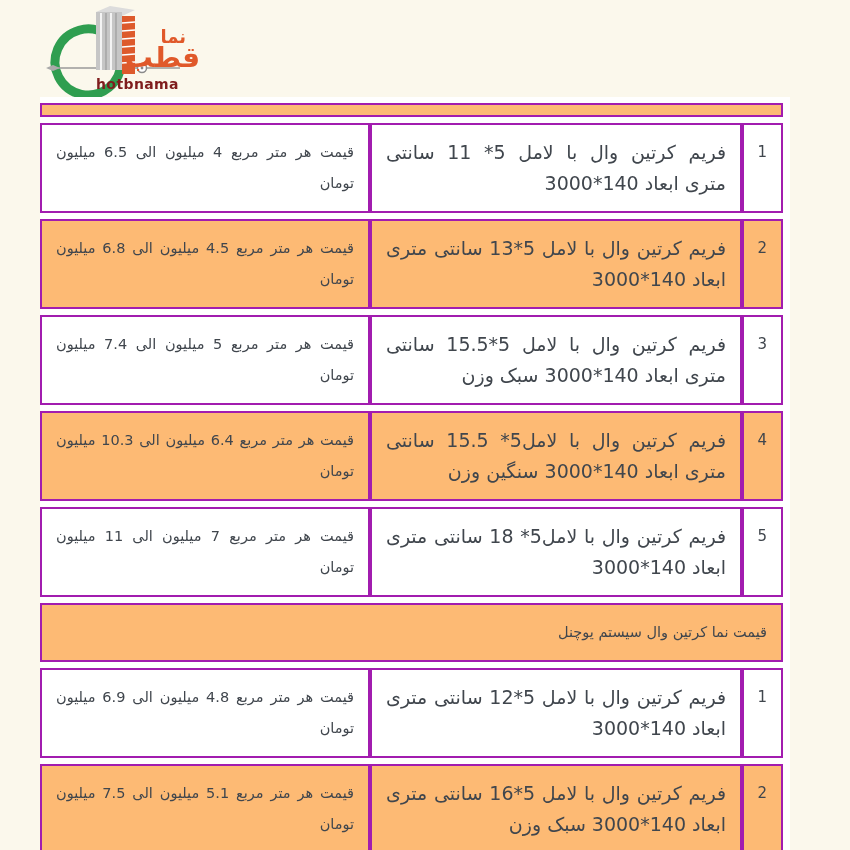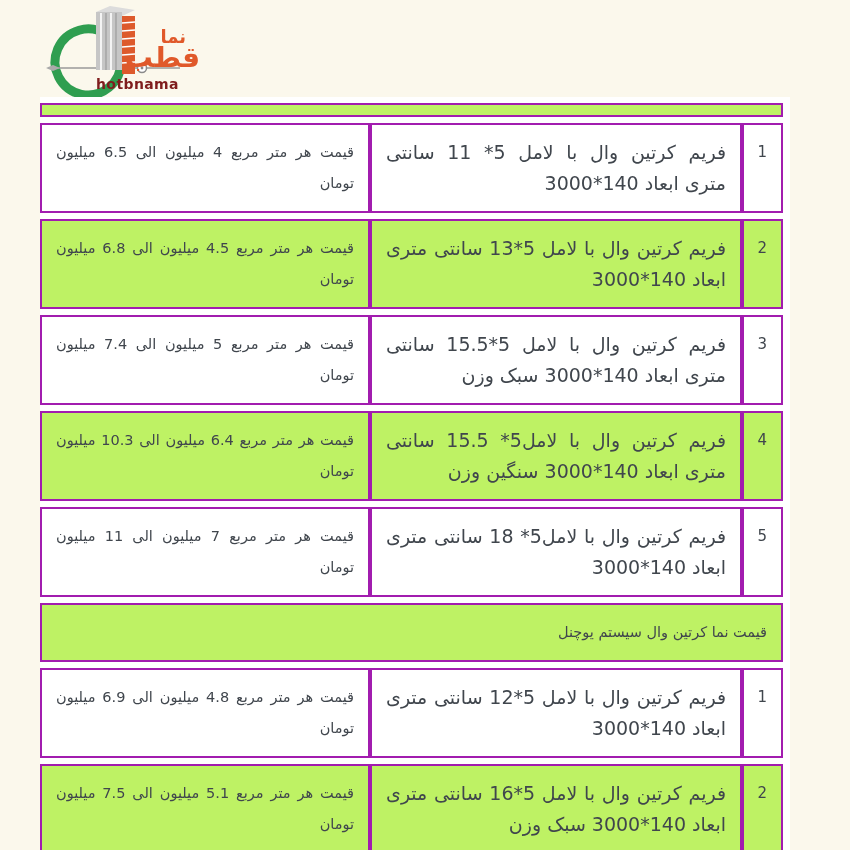--- a/index.html
+++ b/index.html
@@ -39,21 +39,21 @@
   }
   table.price td {
     border:2px solid #a21caf; background:#ffffff;
     color:#40464d; vertical-align:top;
     padding:12px 14px; line-height:31px; text-align:justify;
   }
   td.desc  { font-size:19px; }
   td.price-cell { font-size:14.5px; }
   td.num   { text-align:center; padding:12px 4px; font-size:15px; }
   tr.data-row { height:70px; }
-  tr.shaded td { background:#bef264; }
+  tr.shaded td { background:#fdba74; }
   tr.sliver { height:10px; }
   tr.sliver td { padding:0; height:10px; }
   tr.section-row { height:56px;border-radius:19px; }
   tr.section-row td { font-size:14.5px; text-align:right; }
 </style>
 </head>
 <body>
 
 <div class="header">
   <div class="logo">

